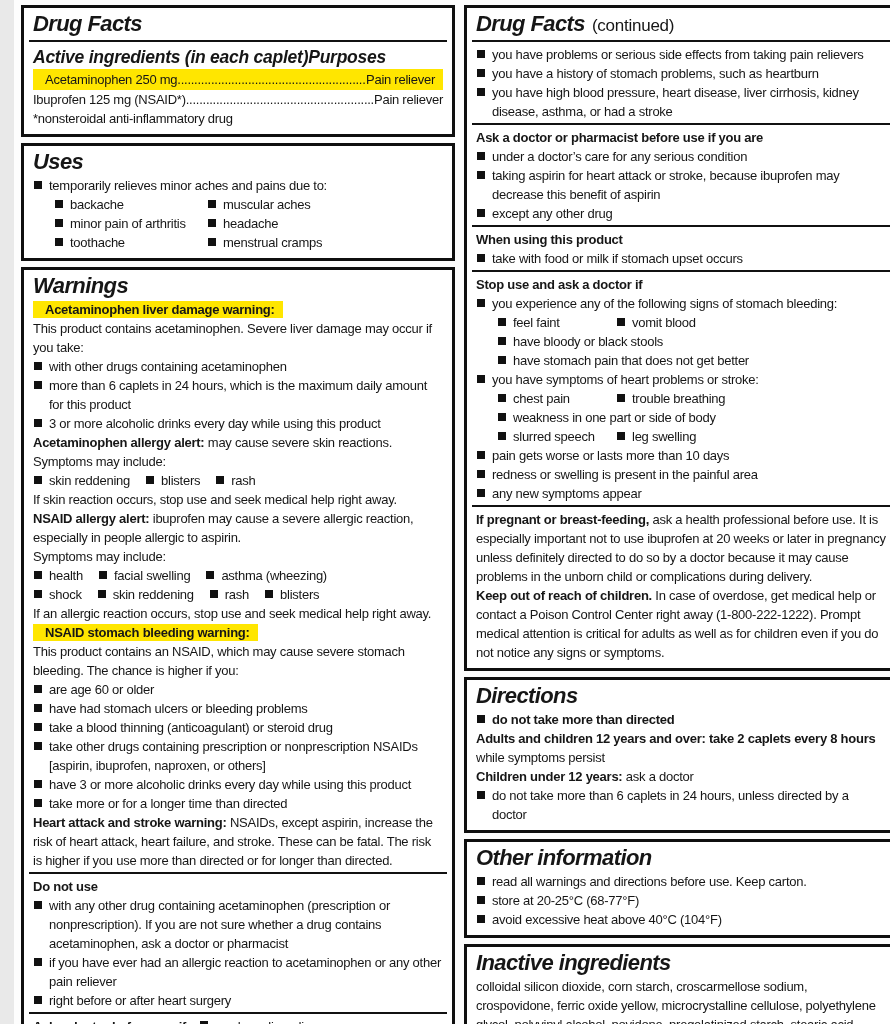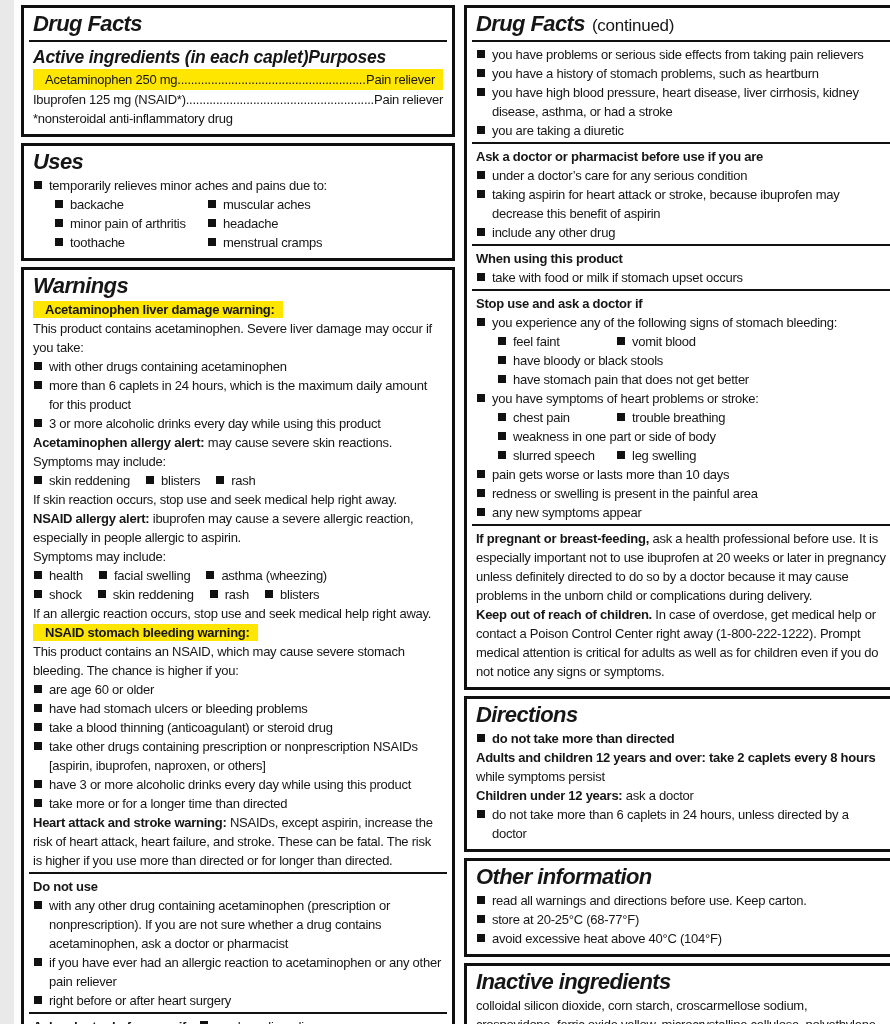--- a/index.html
+++ b/index.html
@@ -226,37 +226,33 @@
           <div class="bt"><span>you have problems or serious side effects from taking pain relievers</span></div>
         </div>
         <div class="bullet">
           <span class="sq"></span>
           <div class="bt"><span>you have a history of stomach problems, such as heartburn</span></div>
         </div>
         <div class="bullet">
           <span class="sq"></span>
           <div class="bt"><span>you have high blood pressure, heart disease, liver cirrhosis, kidney disease, asthma, or had a stroke</span></div>
         </div>
-        <div class="bullet">
-          <span class="sq"></span>
-          <div class="bt"><span>you are taking a diuretic</span></div>
-        </div>
         <div class="rule"></div>
         <div class="para"><span class="bold ">Ask a doctor or pharmacist before use if you are</span></div>
         <div class="bullet">
           <span class="sq"></span>
           <div class="bt"><span>under a doctor’s care for any serious condition</span></div>
         </div>
         <div class="bullet">
           <span class="sq"></span>
           <div class="bt"><span>taking aspirin for heart attack or stroke, because ibuprofen may decrease this benefit of aspirin</span></div>
         </div>
         <div class="bullet">
           <span class="sq"></span>
-          <div class="bt"><span>include any other drug</span></div>
+          <div class="bt"><span>except any other drug</span></div>
         </div>
         <div class="rule"></div>
         <div class="para"><span class="bold ">When using this product</span></div>
         <div class="bullet">
           <span class="sq"></span>
           <div class="bt"><span>take with food or milk if stomach upset occurs</span></div>
         </div>
         <div class="rule"></div>
         <div class="para"><span class="bold ">Stop use and ask a doctor if</span></div>
         <div class="bullet">

